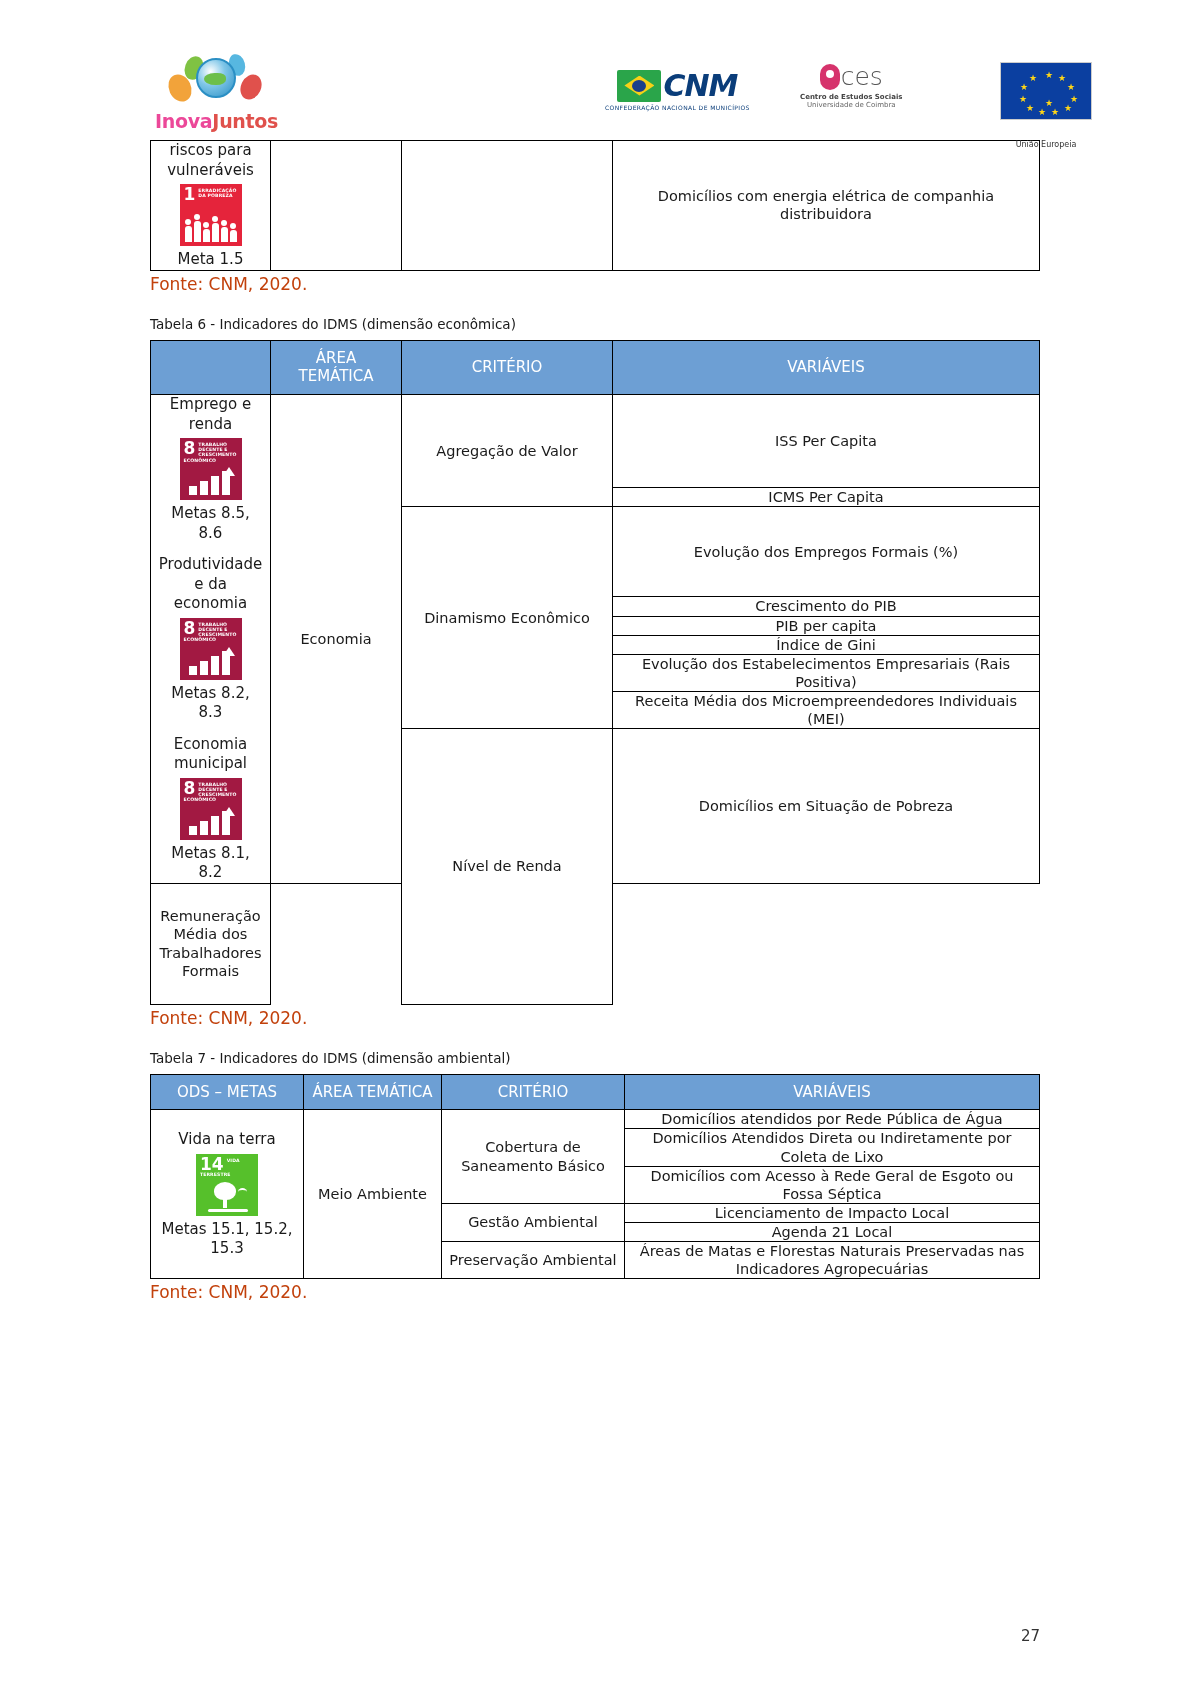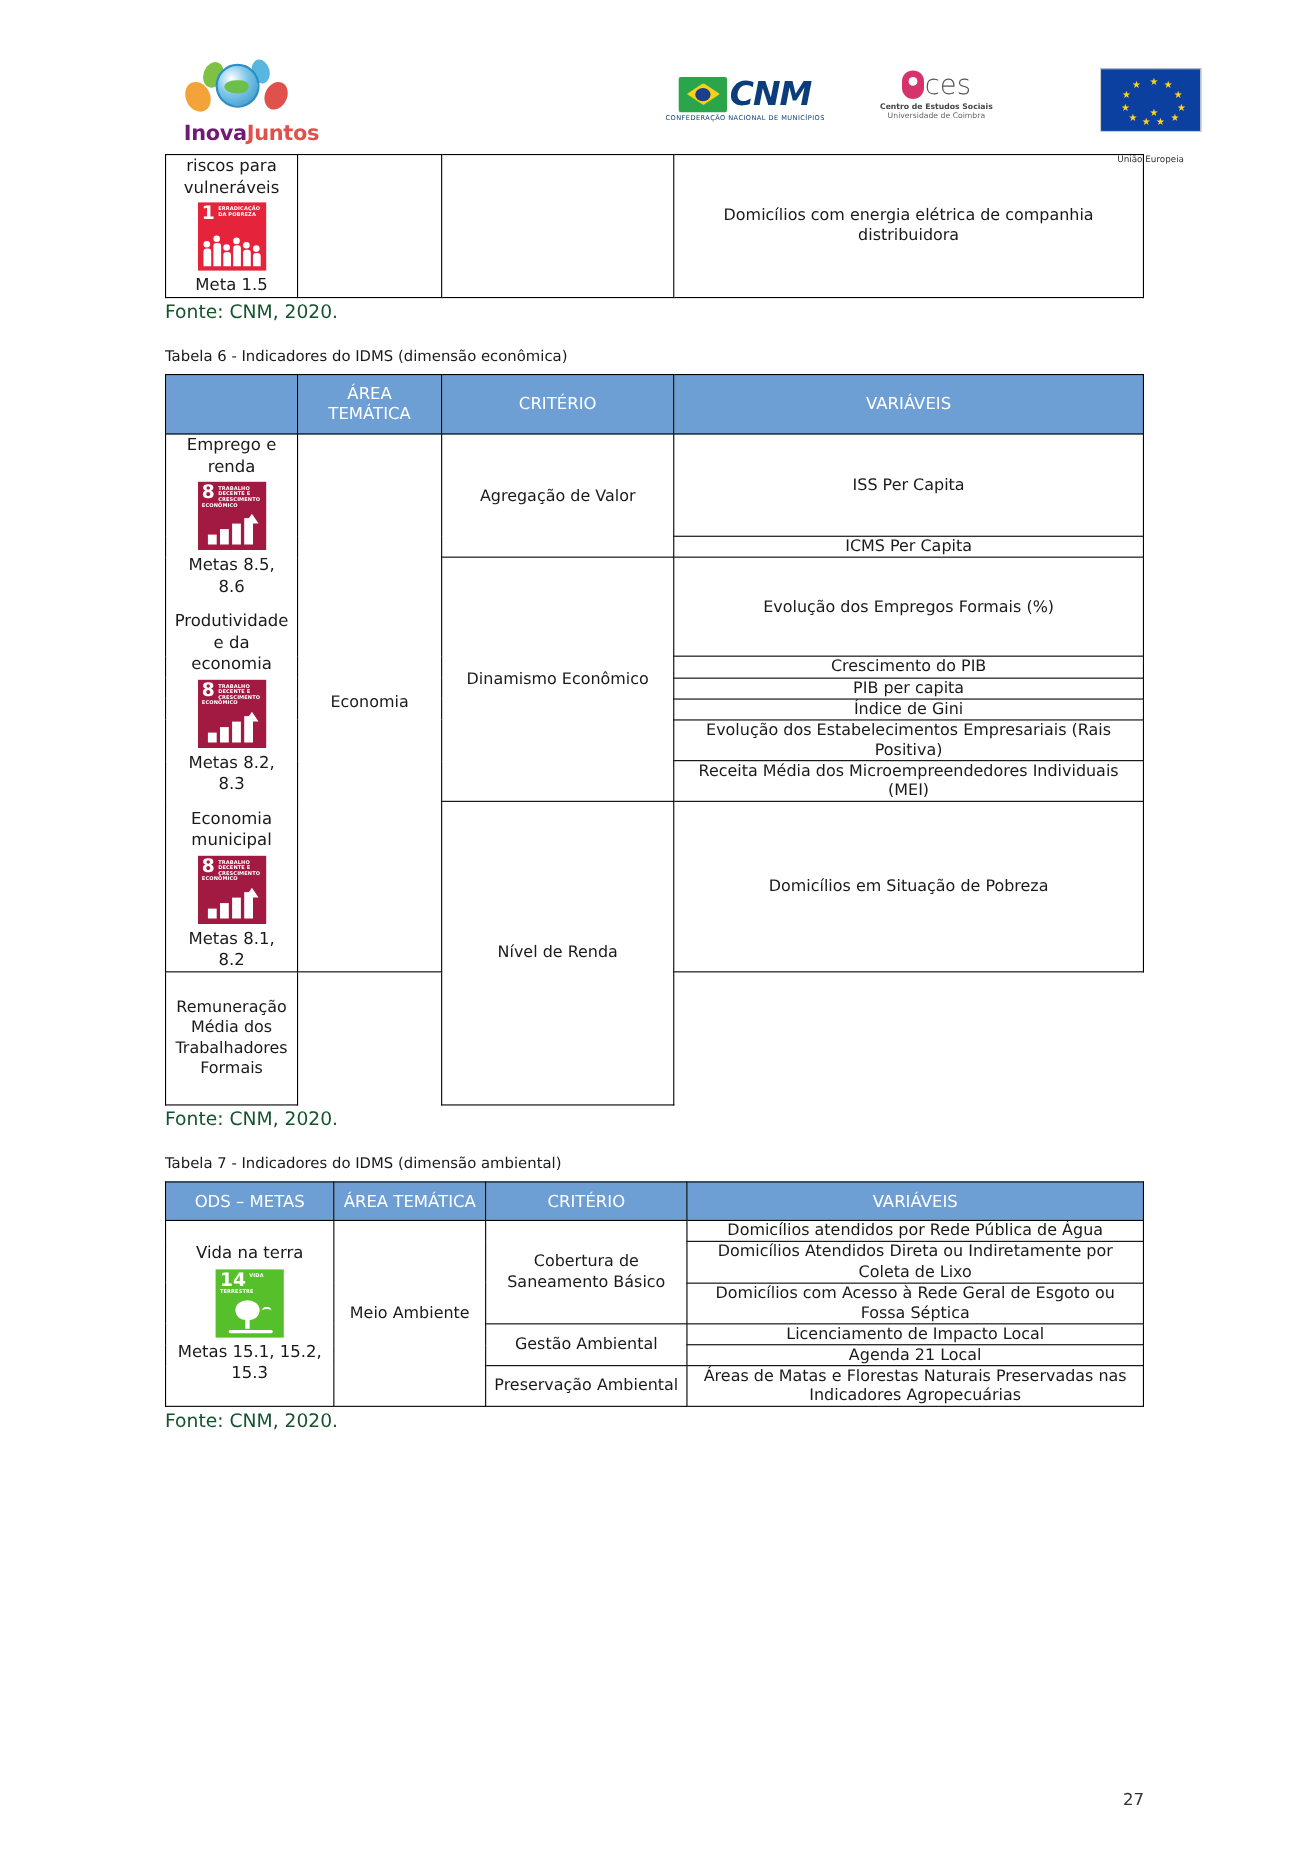--- a/index.html
+++ b/index.html
@@ -72,21 +72,21 @@
   .b1 { left: 6px;  top: 24px; width: 22px; height: 28px; background: #f2a33a; transform: rotate(-25deg); }
   .b2 { left: 22px; top: 6px;  width: 18px; height: 24px; background: #7fc243; transform: rotate(20deg); }
   .b3 { left: 66px; top: 4px;  width: 16px; height: 22px; background: #57b7e0; transform: rotate(-15deg); }
   .b4 { left: 78px; top: 24px; width: 20px; height: 26px; background: #e0514c; transform: rotate(25deg); }
   .inova-word {
     font-size: 19px;
     font-weight: bold;
     letter-spacing: -0.3px;
     margin-top: 2px;
   }
-  .inova-word .a { color: #701a75; margin-left: 12px; }
+  .inova-word .a { color: #ec4899; }
   .inova-word .b { color: #e0514c; }
 
   .logo-cnm {
     position: absolute;
     left: 455px;
     top: 28px;
     display: flex;
     align-items: center;
     flex-direction: column;
   }
@@ -210,21 +210,21 @@
     line-height: 1.25;
   }
   thead th {
     background: #6d9fd4;
     color: #ffffff;
     font-size: 15px;
     padding: 8px 6px;
   }
   .fonte {
     font-size: 17px;
-    color: #14532d;
+    color: #c2410c;
     margin: 3px 0 0 0;
   }
   .tab-caption {
     font-size: 13.5px;
     color: #1a1a1a;
     margin: 22px 0 8px 0;
   }
 
   
   .top-table td { height: 36px; }

